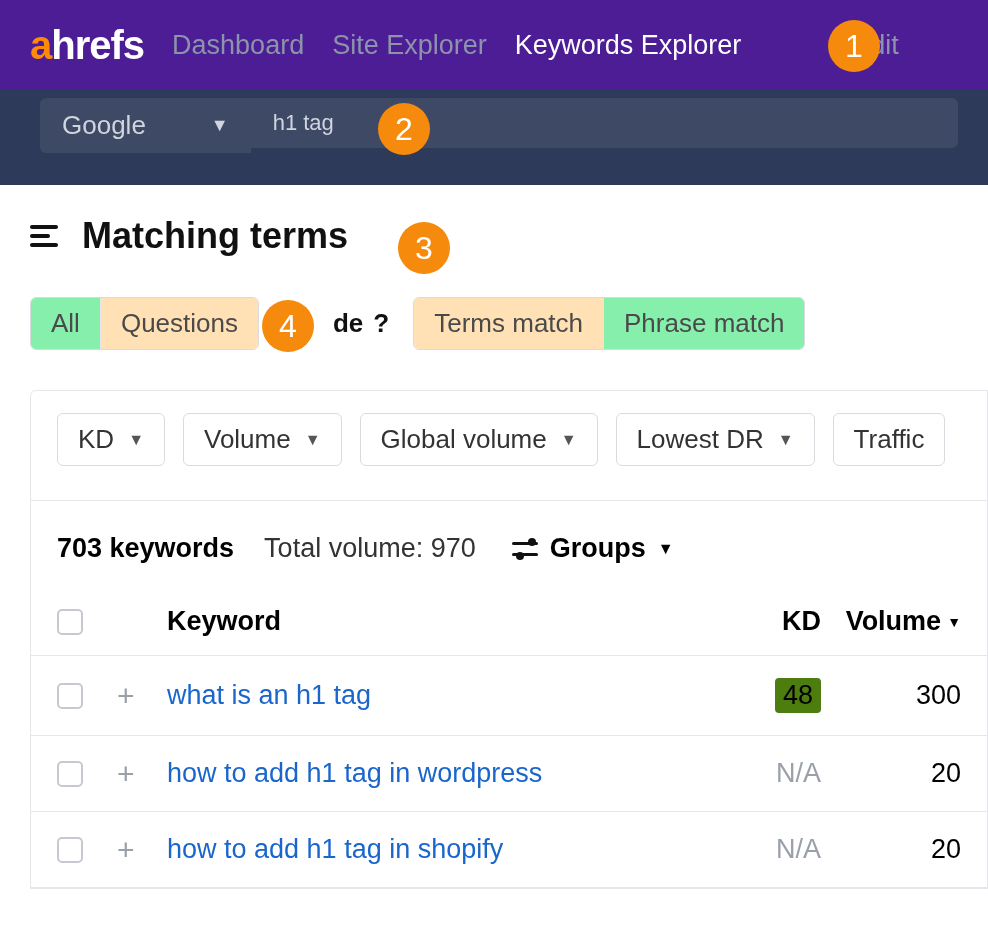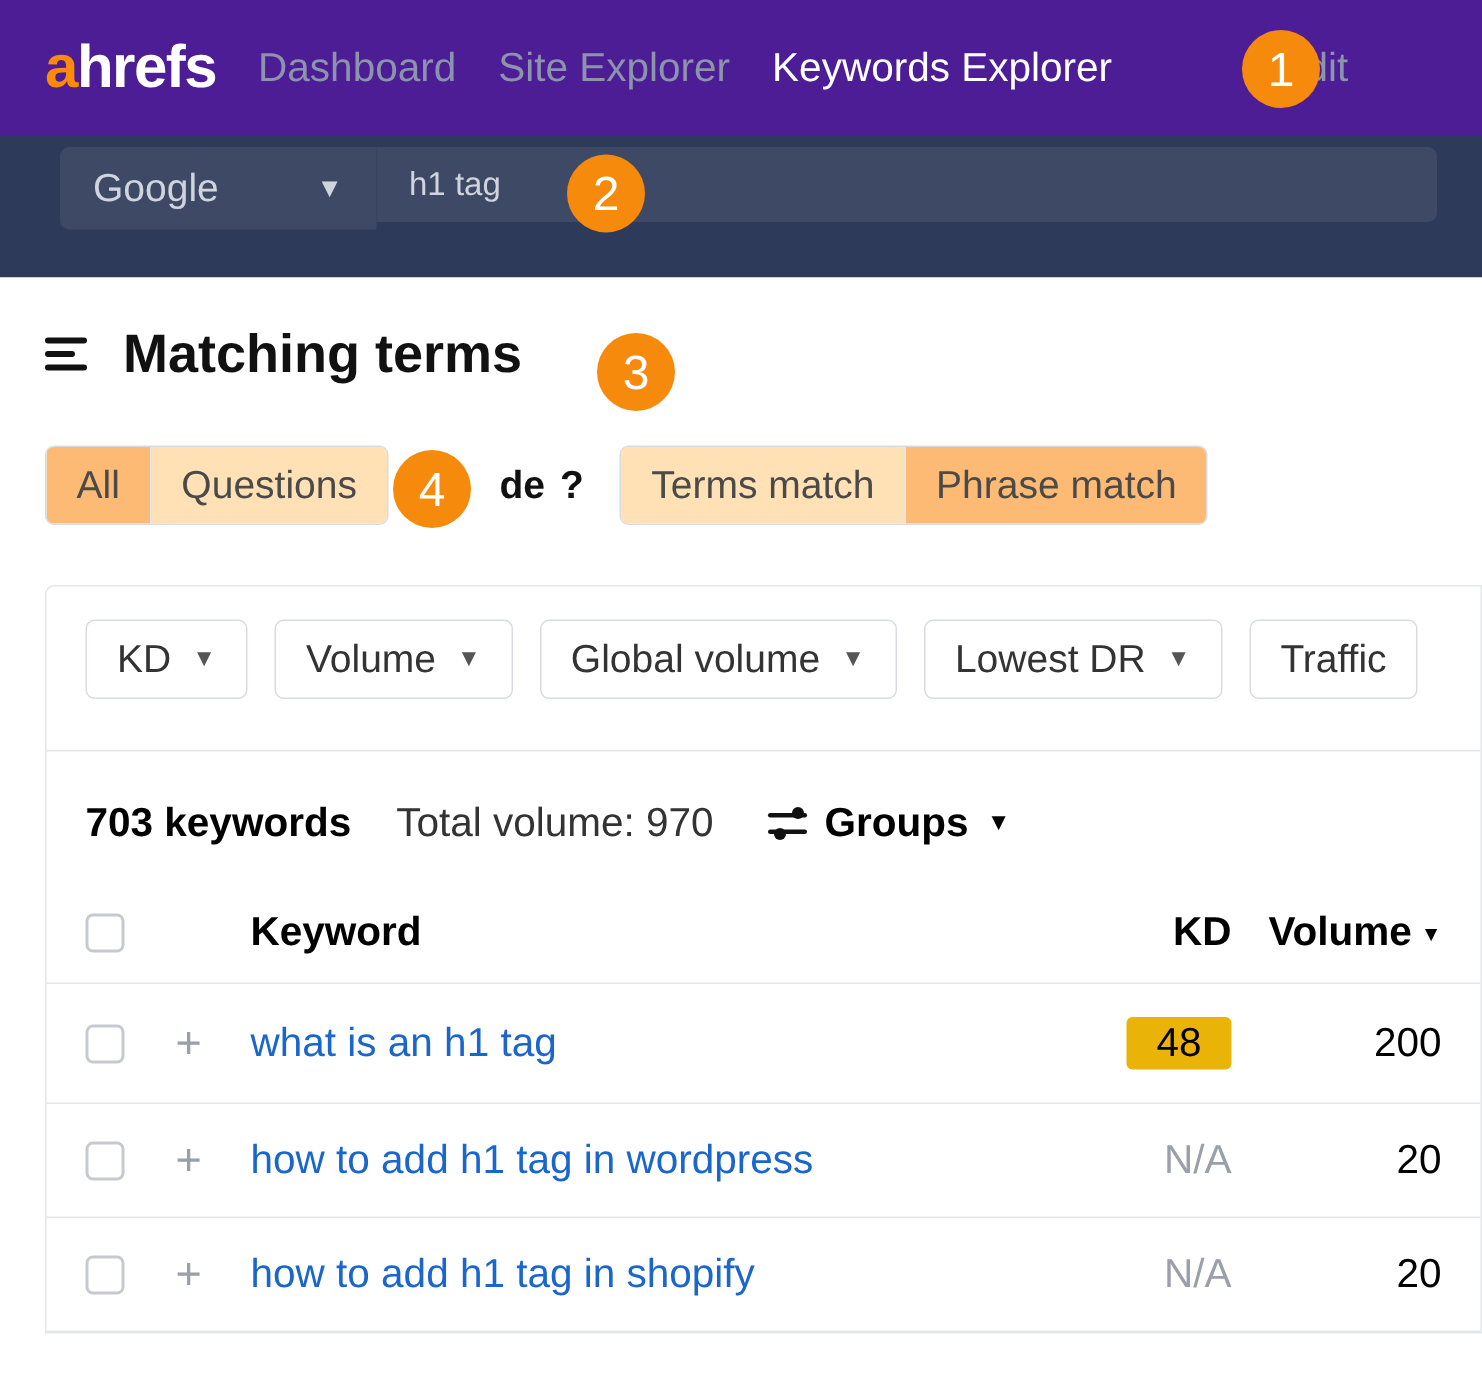--- a/index.html
+++ b/index.html
@@ -20,21 +20,21 @@
 .heading-row { display: flex; align-items: center; gap: 24px; margin-bottom: 40px; }
 .menu-icon { width: 28px; height: 22px; display: flex; flex-direction: column; justify-content: space-between; cursor: pointer; }
 .menu-icon span { display: block; height: 4px; background: #111; border-radius: 2px; }
 .menu-icon span:nth-child(1) { width: 100%; }
 .menu-icon span:nth-child(2) { width: 70%; }
 .menu-icon span:nth-child(3) { width: 100%; }
 .page-title { font-size: 36px; font-weight: 700; color: #111; }
 
 .filter-tabs { display: flex; gap: 12px; margin-bottom: 40px; }
 .tab-group { display: flex; border: 1px solid #d8dbe0; border-radius: 6px; overflow: hidden; }
-.tab { padding: 10px 20px; font-size: 26px; color: #4a4a4a; cursor: pointer; background: #fdba74; display: flex; align-items: center; gap: 10px; border-right: 1px solid #e4e6ea; }
+.tab { padding: 10px 20px; font-size: 26px; color: #4a4a4a; cursor: pointer; background: #86efac; display: flex; align-items: center; gap: 10px; border-right: 1px solid #e4e6ea; }
 .tab:last-child { border-right: none; }
 .tab.selected { background: #ffe1b5; }
 .mode-label { padding: 10px 12px 10px 6px; font-size: 26px; font-weight: 700; color: #111; display: flex; align-items: center; gap: 10px; }
 
 .table-wrap { border: 1px solid #e4e6ea; border-radius: 6px 0 0 0; padding: 22px 0 0 0; margin-left: 0; }
 .filter-row { display: flex; gap: 18px; padding: 0 26px 34px 26px; border-bottom: 1px solid #e4e6ea; }
 .filter-btn { border: 1px solid #d8dbe0; border-radius: 6px; padding: 10px 20px; font-size: 26px; color: #333; display: flex; align-items: center; gap: 14px; cursor: pointer; background: #fff; white-space: nowrap; }
 .filter-btn .caret { font-size: 16px; color: #555; }
 
 .summary-row { display: flex; align-items: center; gap: 30px; padding: 32px 26px 14px 26px; font-size: 27px; }
@@ -50,21 +50,21 @@
 .sliders-icon .knob2 { bottom: 0; left: 4px; }
 
 .table-head { display: grid; grid-template-columns: 60px 50px 1fr 100px 140px; padding: 28px 26px 18px 26px; border-bottom: 1px solid #e4e6ea; font-size: 27px; font-weight: 700; align-items: center; }
 .table-head .kd-h { text-align: right; }
 .table-head .vol-h { text-align: right; display: flex; justify-content: flex-end; align-items: center; gap: 6px; }
 .row { display: grid; grid-template-columns: 60px 50px 1fr 100px 140px; padding: 22px 26px; border-bottom: 1px solid #e4e6ea; font-size: 27px; align-items: center; }
 .checkbox { width: 26px; height: 26px; border: 2px solid #c6cad0; border-radius: 5px; cursor: pointer; }
 .plus { color: #9aa0a9; font-size: 30px; font-weight: 400; cursor: pointer; line-height: 1; }
 .keyword-link { color: #1a66cc; cursor: pointer; }
 .kd-cell { text-align: right; }
-.kd-badge { background: #eab308; padding: 2px 20px; border-radius: 4px; display: inline-block; text-align: center; }
+.kd-badge { background: #4d7c0f; padding: 2px 8px; border-radius: 4px; display: inline-block; text-align: center; }
 .kd-na { color: #9aa0a9; }
 .vol-cell { text-align: right; }
 
 .marker { position: absolute; width: 52px; height: 52px; border-radius: 50%; background: #f68a0c; color: #fff; font-size: 32px; font-weight: 500; display: flex; align-items: center; justify-content: center; z-index: 10; }
 </style>
 </head>
 <body>
 
 <div class="top-nav">
   <div class="logo">
@@ -159,21 +159,21 @@
         </div>
     </div>
 
     <div class="row">
       <div>
           <div class="checkbox"></div>
         </div>
       <div class="plus">+</div>
       <div class="keyword-link">what is an h1 tag</div>
       <div class="kd-cell"><span class="kd-badge">48</span></div>
-      <div class="vol-cell">200</div>
+      <div class="vol-cell">300</div>
     </div>
     <div class="row">
       <div>
           <div class="checkbox"></div>
         </div>
       <div class="plus">+</div>
       <div class="keyword-link">how to add h1 tag in wordpress</div>
       <div class="kd-cell"><span class="kd-na">N/A</span></div>
       <div class="vol-cell">20</div>
     </div>

